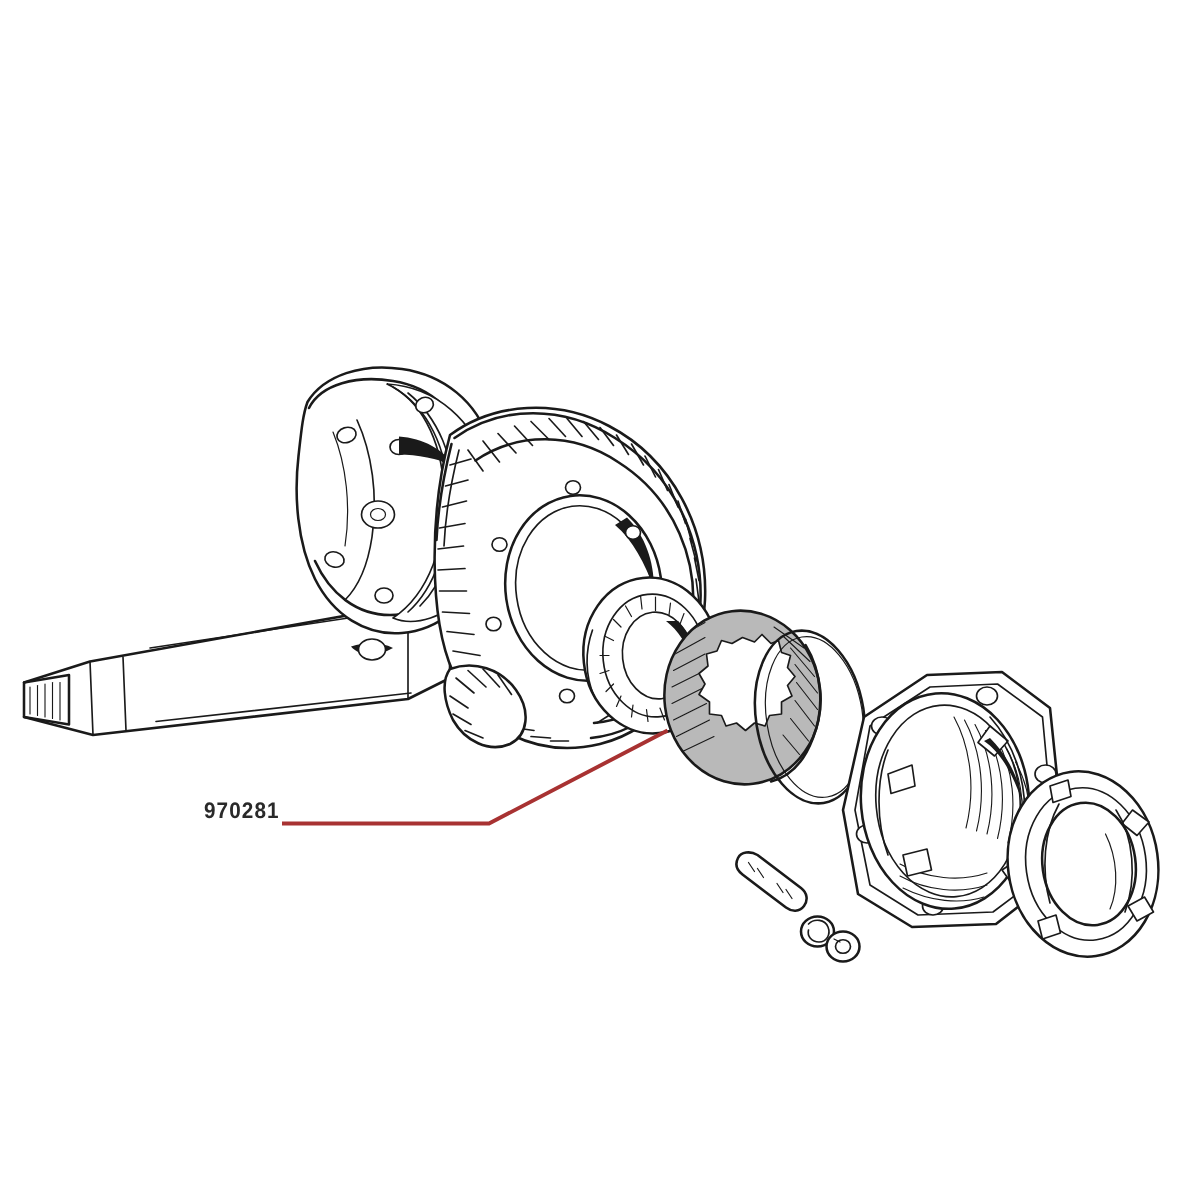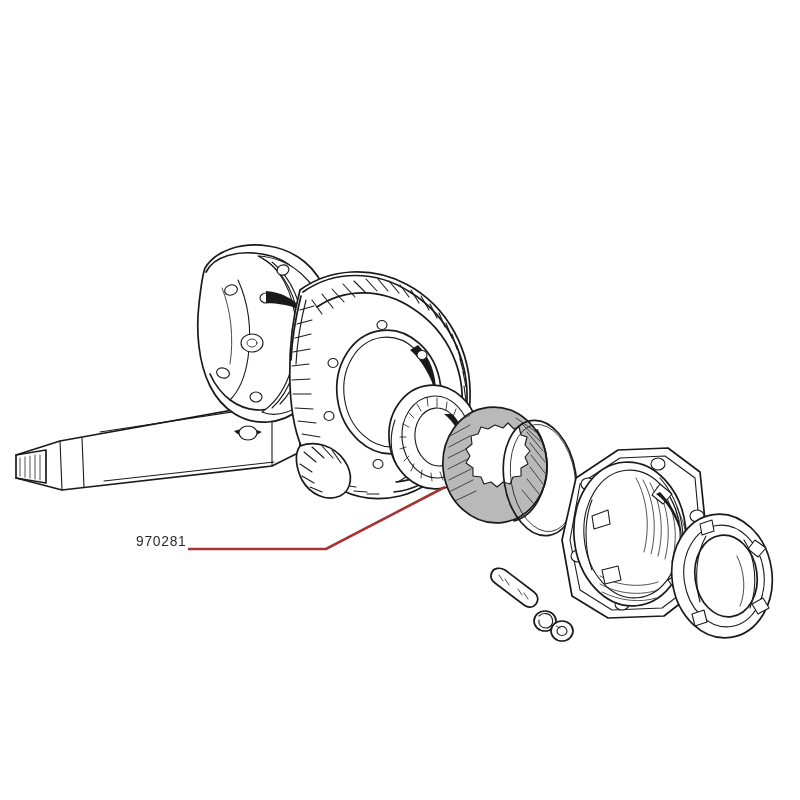--- a/index.html
+++ b/index.html
@@ -12,20 +12,21 @@
     width: 800px;
     height: 800px;
     font-family: "Liberation Sans", sans-serif;
     overflow: hidden;
   }
   #diagram-root {
     position: relative;
     width: 719px;
     height: 800px;
     background: #ffffff;
+    font-weight: bold;
   }
   #diagram-svg {
     position: absolute;
     left: 0;
     top: 0;
     width: 800px;
     height: 800px;
   }
   .ink {
     fill: none;

